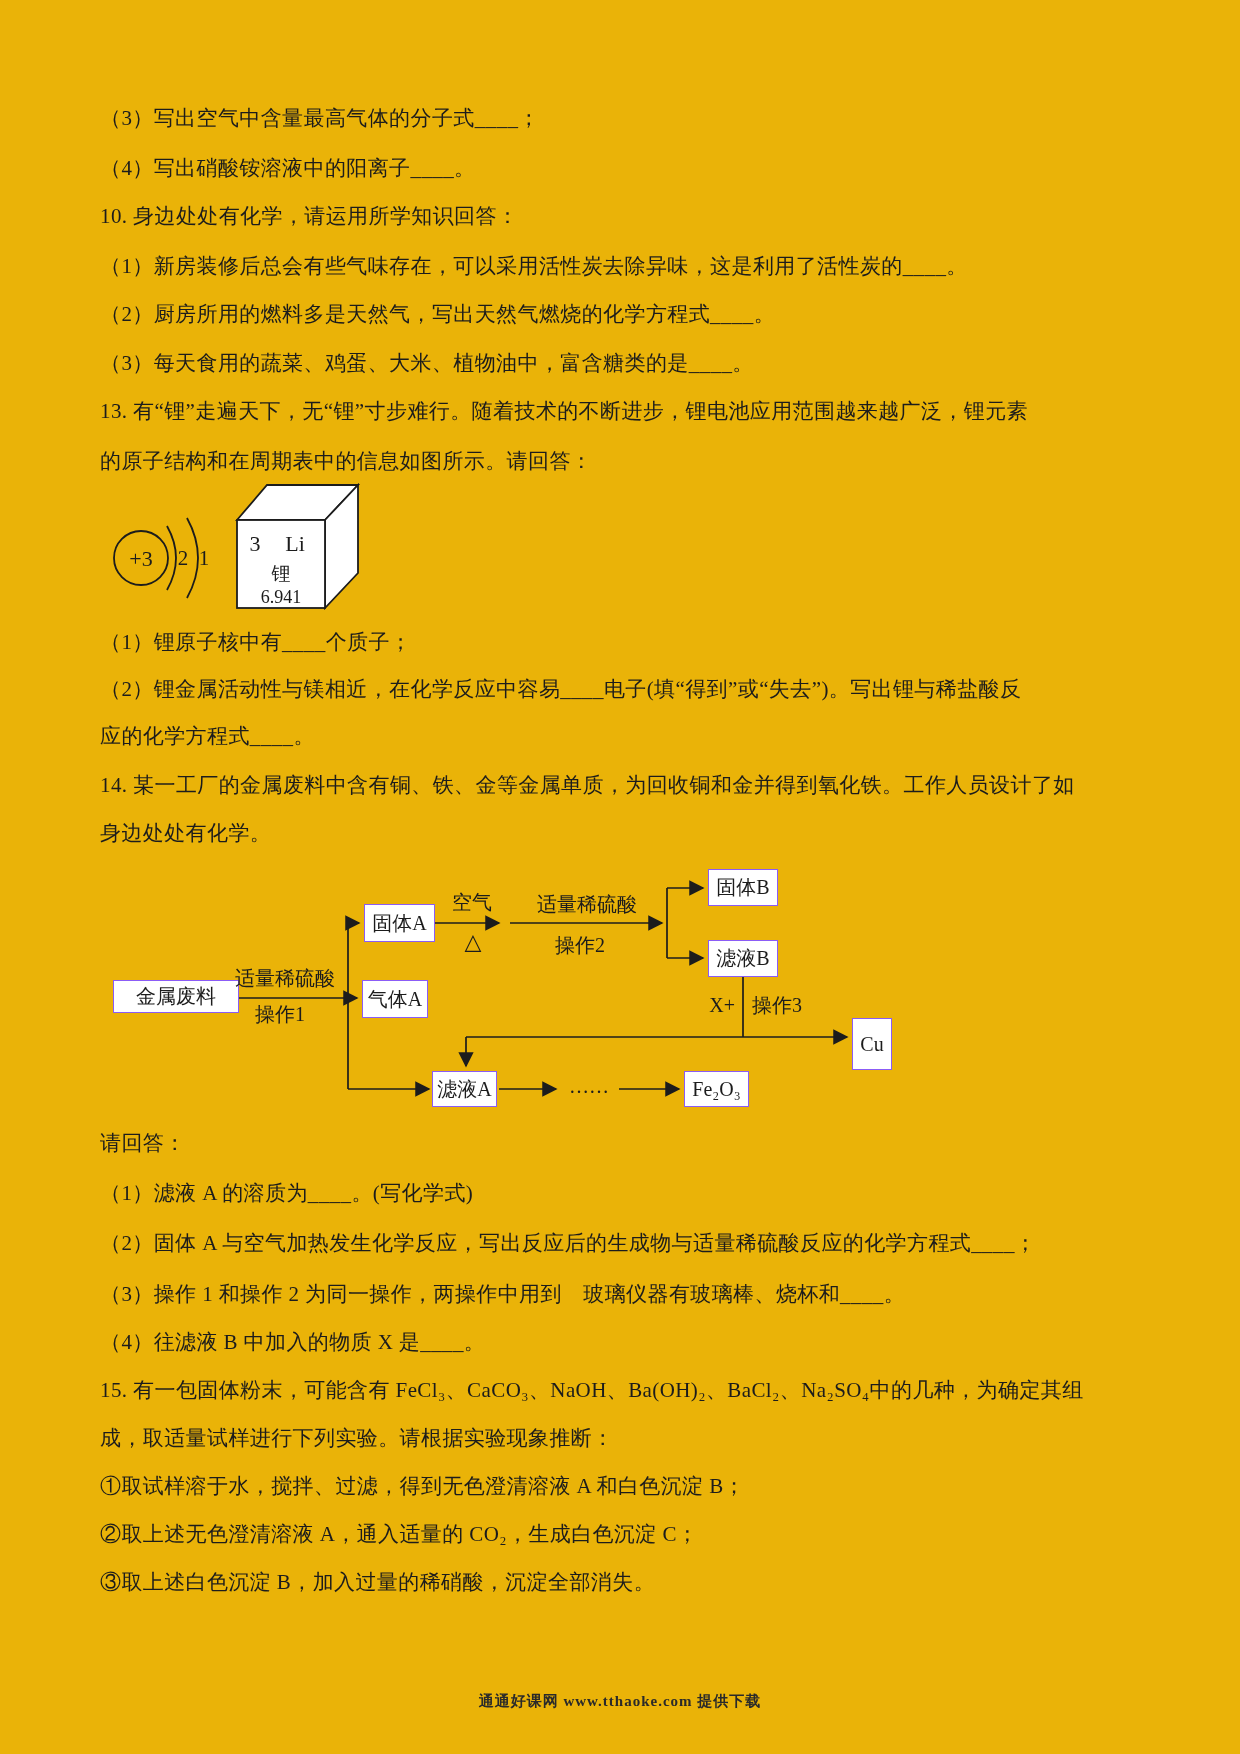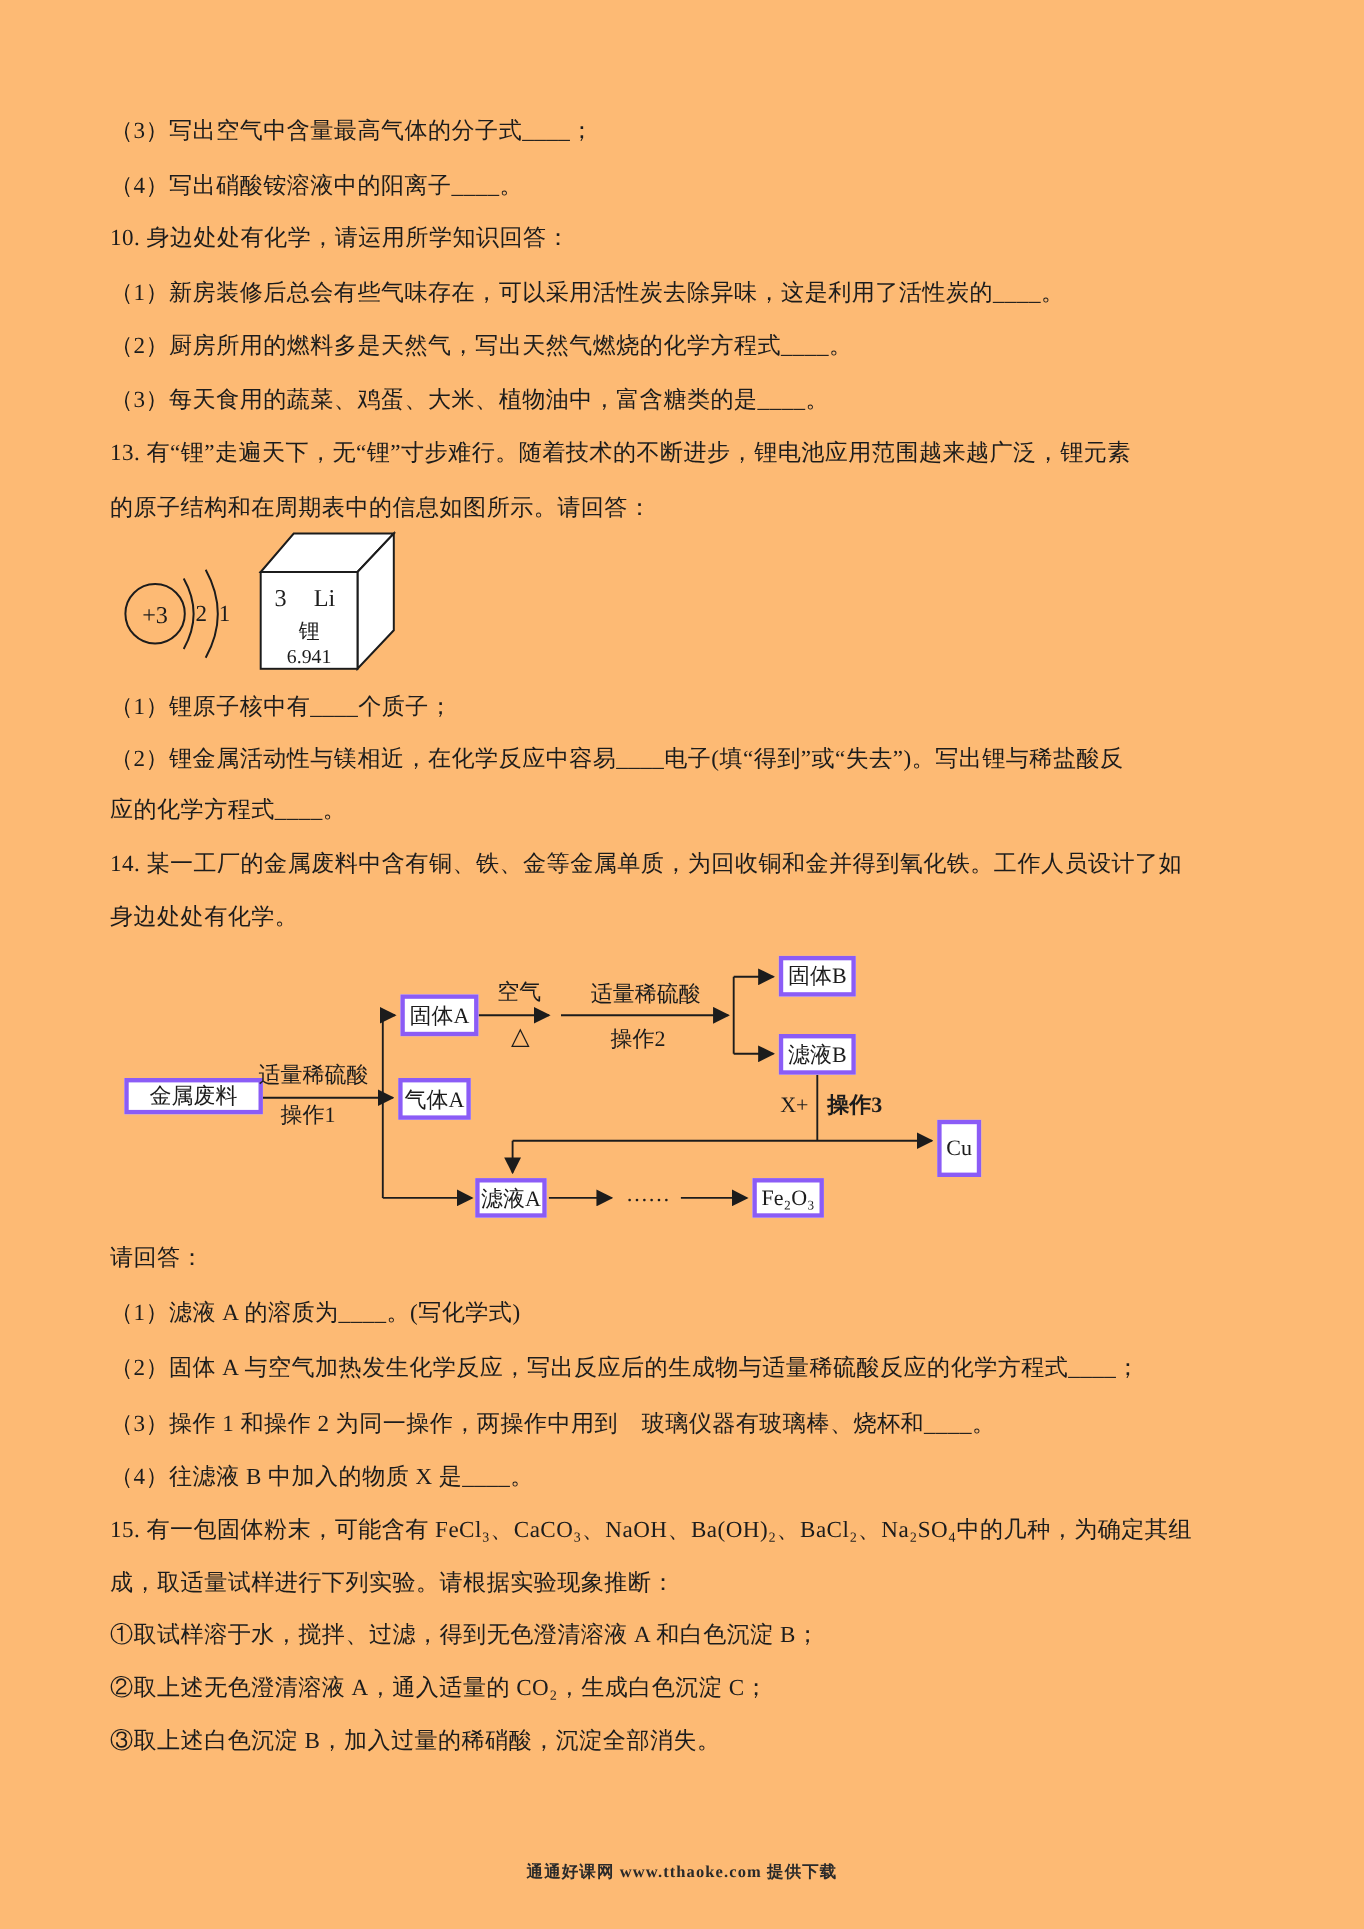--- a/index.html
+++ b/index.html
@@ -1,41 +1,41 @@
 <!DOCTYPE html>
 <html><head>
 <meta charset="utf-8">
 <style>
   html,body { margin:0; padding:0; background:#e8e8e8; }
   .page {
     position:relative; width:1240px; height:1754px; margin:0 auto;
-    background:#fdba74; overflow:hidden;
+    background:#eab308; overflow:hidden;
     font-family:"Liberation Serif","DejaVu Serif",serif; color:#1c1c1c;
   }
   .tline {
     position:absolute; left:100px; font-size:21px; line-height:27px;
     white-space:nowrap; letter-spacing:0.4px;
   }
   
   .atom-svg { position:absolute; left:95px; top:478px; }
   .atom-svg text { font-family:"Liberation Serif","DejaVu Serif",serif; fill:#1c1c1c; }
   
   .flow { position:absolute; left:95px; top:780px; width:830px; height:335px; }
   .flow svg.flines { position:absolute; left:0; top:0; }
   .fbox {
-    position:absolute; box-sizing:border-box; border:4px solid #8b5cf6; background:#fff;
+    position:absolute; box-sizing:border-box; border:1px solid #8b5cf6; background:#fff;
     display:flex; align-items:center; justify-content:center;
     font-size:20px; white-space:nowrap; z-index:2;
   }
   .flabel {
     position:absolute; font-size:20px; line-height:24px; white-space:nowrap;
     transform:translateX(-50%); z-index:2;
   }
   .flabel.right-anchor { transform:none; text-align:right; }
-  .flabel.left-anchor  { transform:none; text-align:left;font-weight:bold; }
+  .flabel.left-anchor  { transform:none; text-align:left; }
   .footer {
     position:absolute; left:0; top:1692px; width:100%; text-align:center;
     font-size:15px; letter-spacing:1px; color:#2a2a2a;font-weight:bold;
   }
 </style>
 </head>
 <body>
 
 <div class="page">
 

